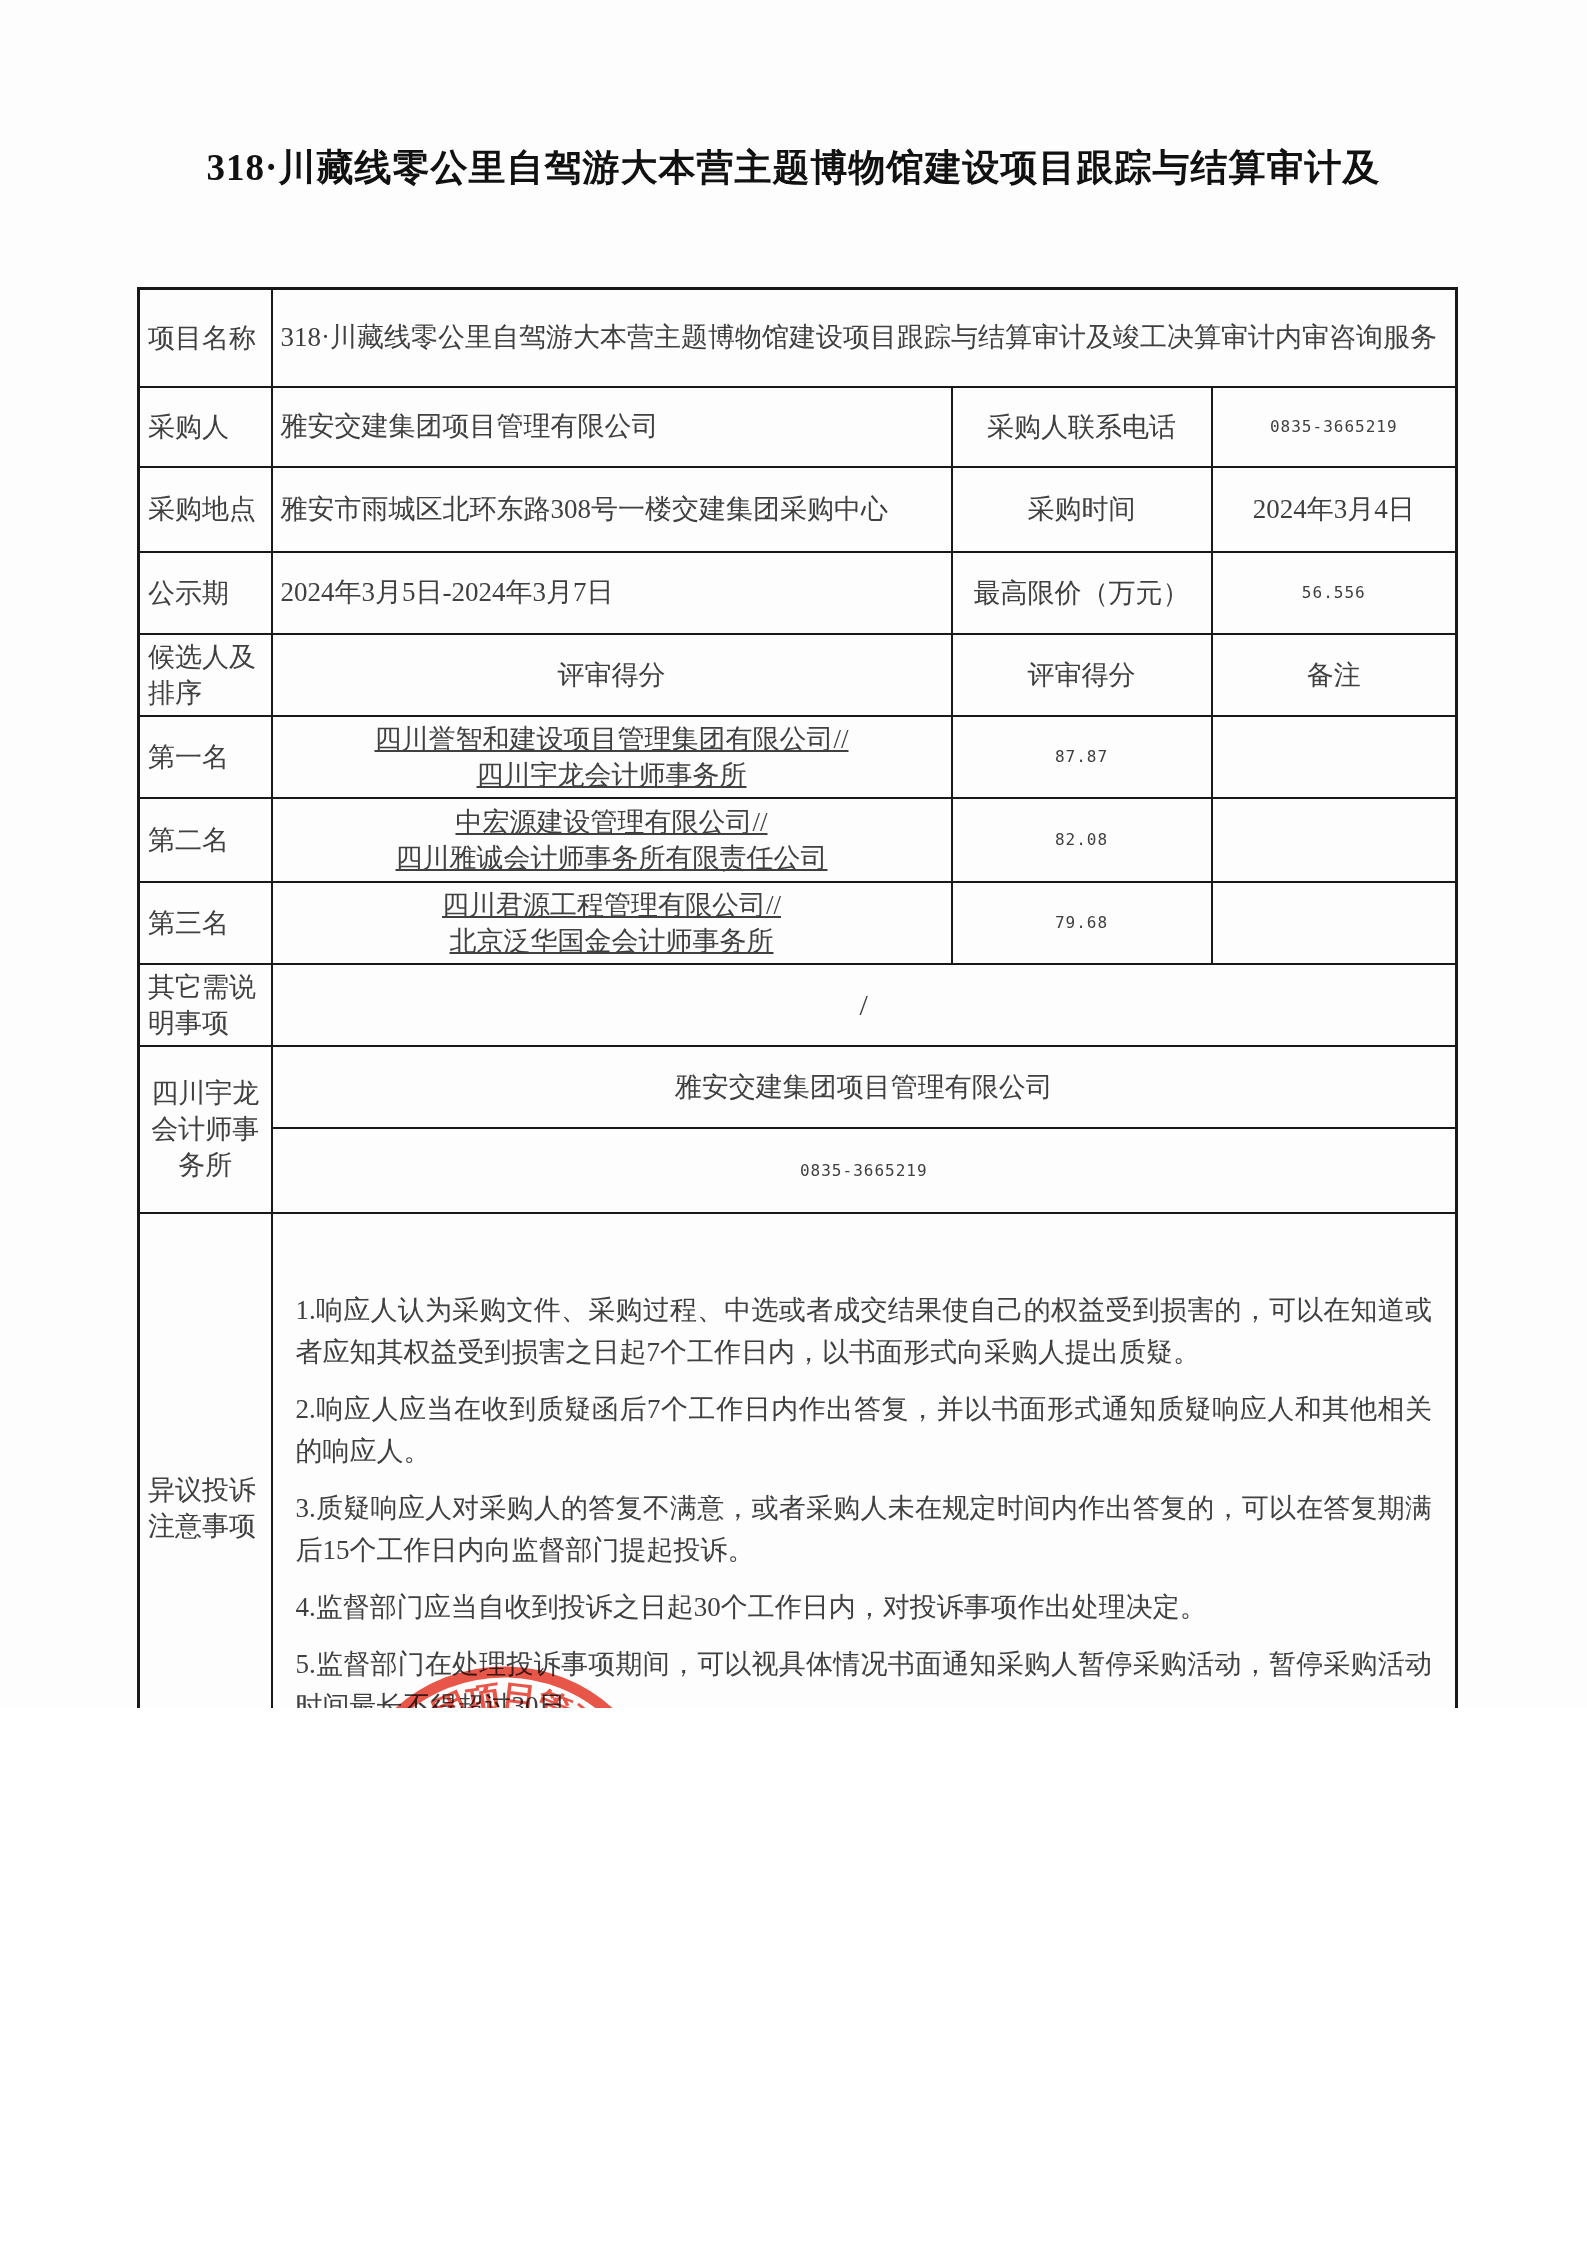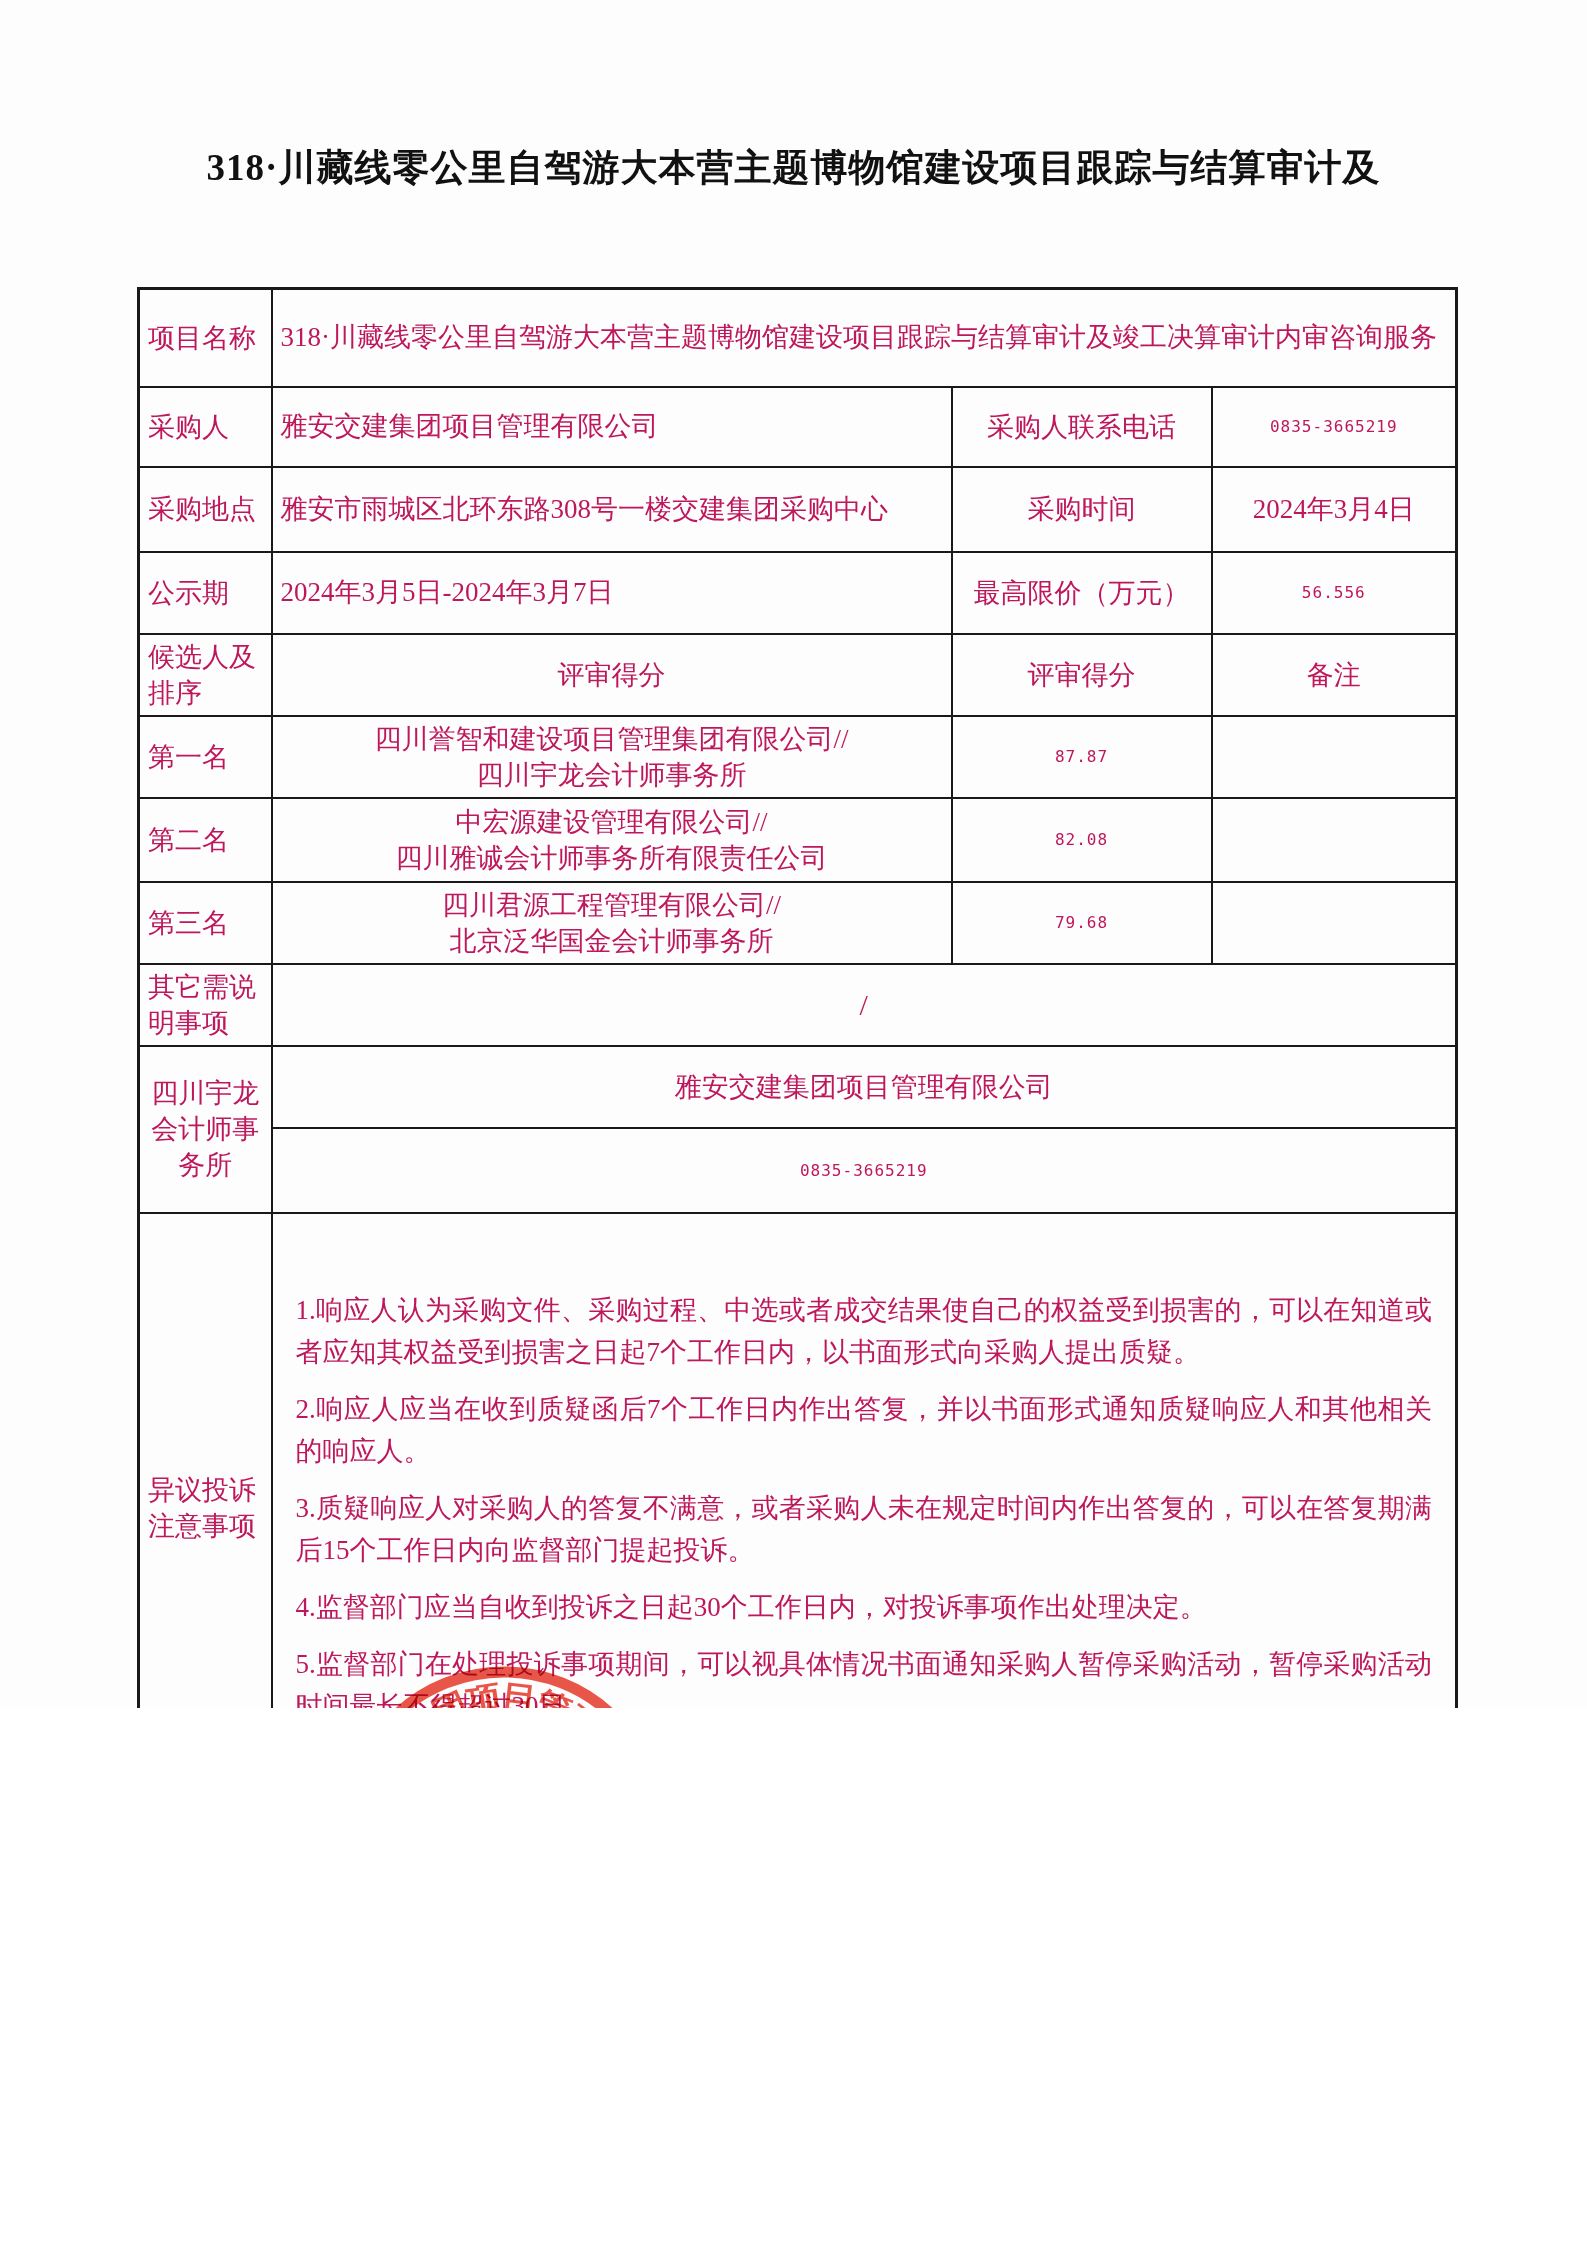--- a/index.html
+++ b/index.html
@@ -18,30 +18,30 @@
     line-height:51px;
     letter-spacing:1px;
     color:#111;
   }
   table.doc {
     position:absolute; left:137px; top:287px;
     width:1318px;
     border-collapse:collapse;
     table-layout:fixed;
     font-size:27px;
-    color:#be185d;
+    color:#404040;
   }
   table.doc, table.doc td { border:2px solid #191919; }
   table.doc { border-width:3px; }
   table.doc td { padding:4px 8px; vertical-align:middle; overflow:hidden; }
   td.lbl { text-align:left; padding-left:7px; line-height:36px; }
   td.lbl-center { text-align:center; line-height:36px; }
   td.val { text-align:left; line-height:37px; }
   td.center { text-align:center;border-radius:18px; }
-  td.name2 { text-align:center; white-space:pre-line; line-height:36px; }
+  td.name2 { text-align:center; white-space:pre-line; line-height:36px;text-decoration:underline; }
   .num { font-family:"DejaVu Sans Mono", monospace; font-size:16px; letter-spacing:1px; }
   td.objection-cell { vertical-align:middle; padding:10px 16px 10px 12px; }
   .objection-text p { margin:15px; line-height:42px; text-align:justify; }
   td.slash { text-align:center; font-size:30px; }
   .stamp-svg { position:absolute; left:335px; top:1658px; width:338px; height:342px;
                opacity:0.88; mix-blend-mode:multiply; }
   .sig-svg { position:absolute; left:492px; top:1740px; width:214px; height:345px; }
 </style>
 </head>
 <body>

